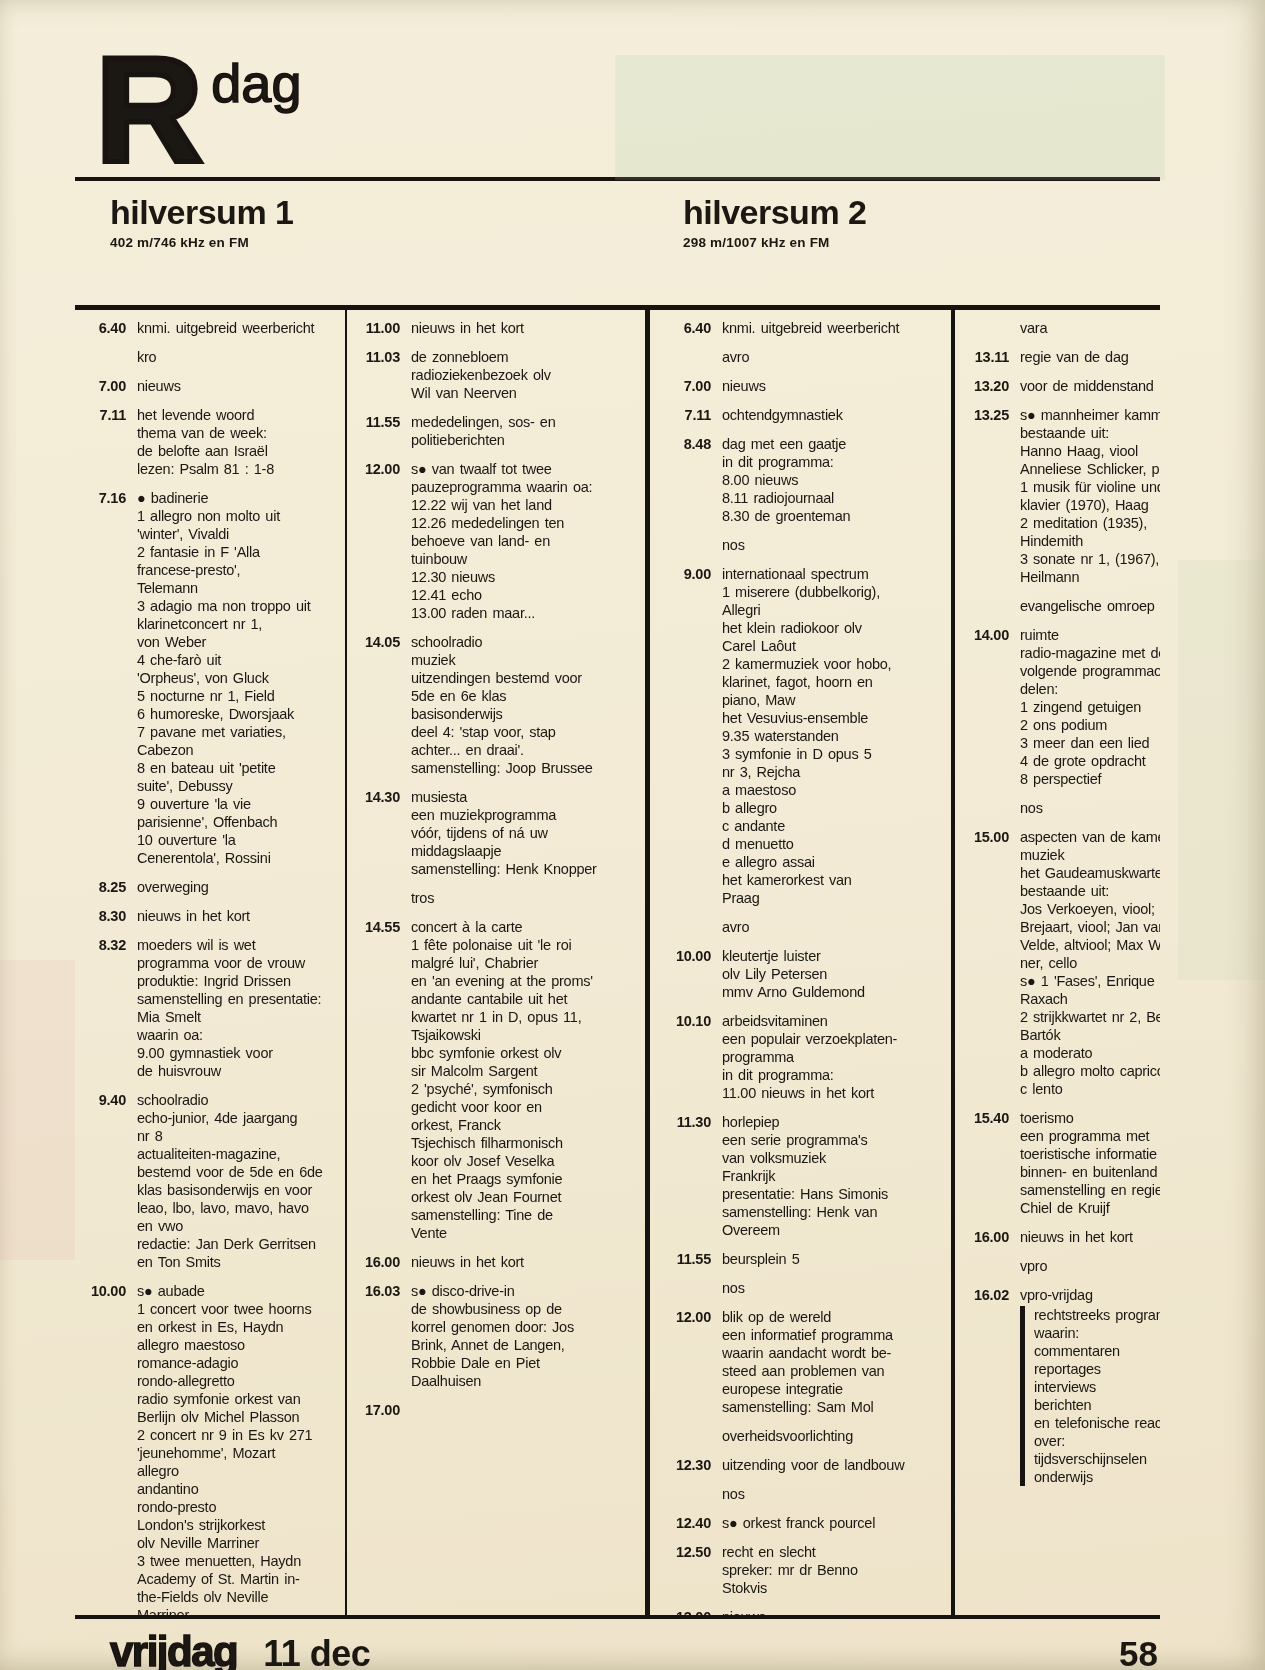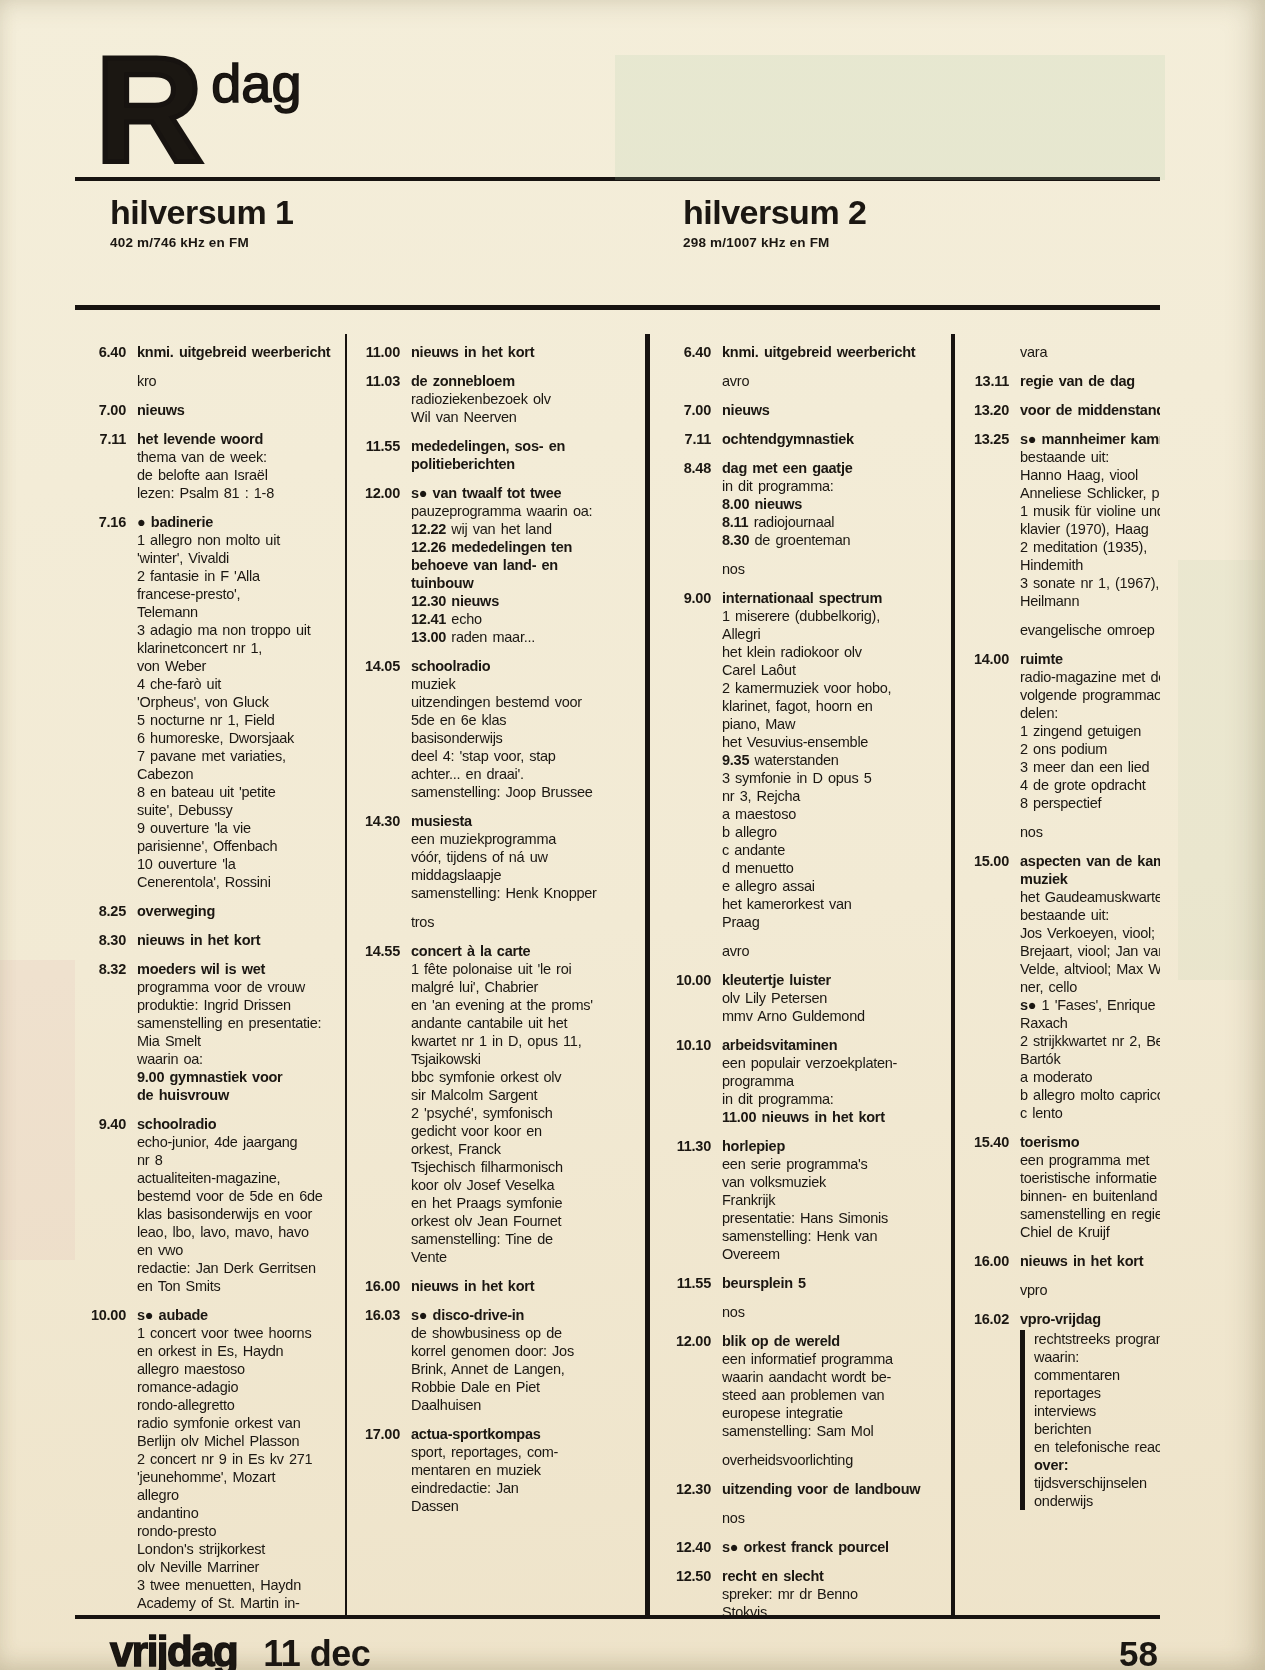--- a/index.html
+++ b/index.html
@@ -24,31 +24,31 @@
   .logo-r{font-size:150px;line-height:106px;font-weight:bold;-webkit-text-stroke:5px #171310;letter-spacing:-4px;}
   .logo-dag{font-size:54px;font-weight:normal;line-height:1;margin:0 0 0 12px;-webkit-text-stroke:1.5px #171310;}
   
   .station-headers{display:flex;height:124px;box-sizing:border-box;padding-top:14px;}
   .station-1{margin-left:35px;width:505px;}
   .station-2{margin-left:68px;}
   .station-name{font-size:34px;font-weight:bold;margin:0;letter-spacing:-0.5px;line-height:1.05;}
   .station-freq{font-size:13.5px;font-weight:bold;margin-top:4px;letter-spacing:.2px;}
   
   .listings{display:flex;height:1310px;box-sizing:border-box;border-top:5px solid #171310;overflow:hidden;}
-  .col{box-sizing:border-box;padding:9px 0 15px 5px;margin-top:24px;}
+  .col{box-sizing:border-box;padding:9px 0 15px 5px;}
   .c0{width:272px;border-right:2px solid #171310;}
   .c1{width:303px;border-right:5px solid #171310;padding-left:7px;}
   .c2{width:305px;border-right:4px solid #171310;padding-left:15px;}
   .c3{width:205px;padding-left:8px;}
   .entry{display:flex;margin-bottom:11px;}
   .time{width:46px;min-width:46px;text-align:right;font-weight:bold;margin-right:11px;
         font-size:14.5px;line-height:18px;white-space:nowrap;letter-spacing:-0.25px;}
   .ebody{font-size:14.5px;line-height:18px;letter-spacing:-0.25px;word-spacing:1.5px;}
   .line{white-space:nowrap;}
-  .b{font-weight:bold;}
+  .b{font-weight:normal;}
   .bar-block{border-left:5px solid #171310;padding-left:9px;margin-top:2px;}
   
   .footer{height:79px;box-sizing:border-box;border-top:4px solid #171310;
           display:flex;align-items:baseline;padding:12px 2px 12px 35px;}
   .day{font-size:42px;font-weight:bold;letter-spacing:-1.5px;-webkit-text-stroke:1.4px #171310;line-height:1;}
   .date{font-size:36px;font-weight:bold;margin-left:26px;letter-spacing:-0.5px;line-height:1;}
   .page-num{margin-left:auto;font-size:35px;font-weight:bold;line-height:1;}
 </style>
 </head>
 <body>
@@ -298,27 +298,20 @@
               <div class="line"><span class="b">s● disco-drive-in</span></div>
               <div class="line"><span>de showbusiness op de</span></div>
               <div class="line"><span>korrel genomen door: Jos</span></div>
               <div class="line"><span>Brink, Annet de Langen,</span></div>
               <div class="line"><span>Robbie Dale en Piet</span></div>
               <div class="line"><span>Daalhuisen</span></div>
             </div>
           </div>
           <div class="entry">
             <span class="time">17.00</span>
-            <div class="ebody">
-              <div class="line"><span class="b">actua-sportkompas</span></div>
-              <div class="line"><span>sport, reportages, com-</span></div>
-              <div class="line"><span>mentaren en muziek</span></div>
-              <div class="line"><span>eindredactie: Jan</span></div>
-              <div class="line"><span>Dassen</span></div>
-            </div>
           </div>
         </section>
       <section class="col c2">
           <div class="entry">
             <span class="time">6.40</span>
             <div class="ebody">
               <div class="line"><span class="b">knmi. uitgebreid weerbericht</span></div>
             </div>
           </div>
           <div class="entry">

